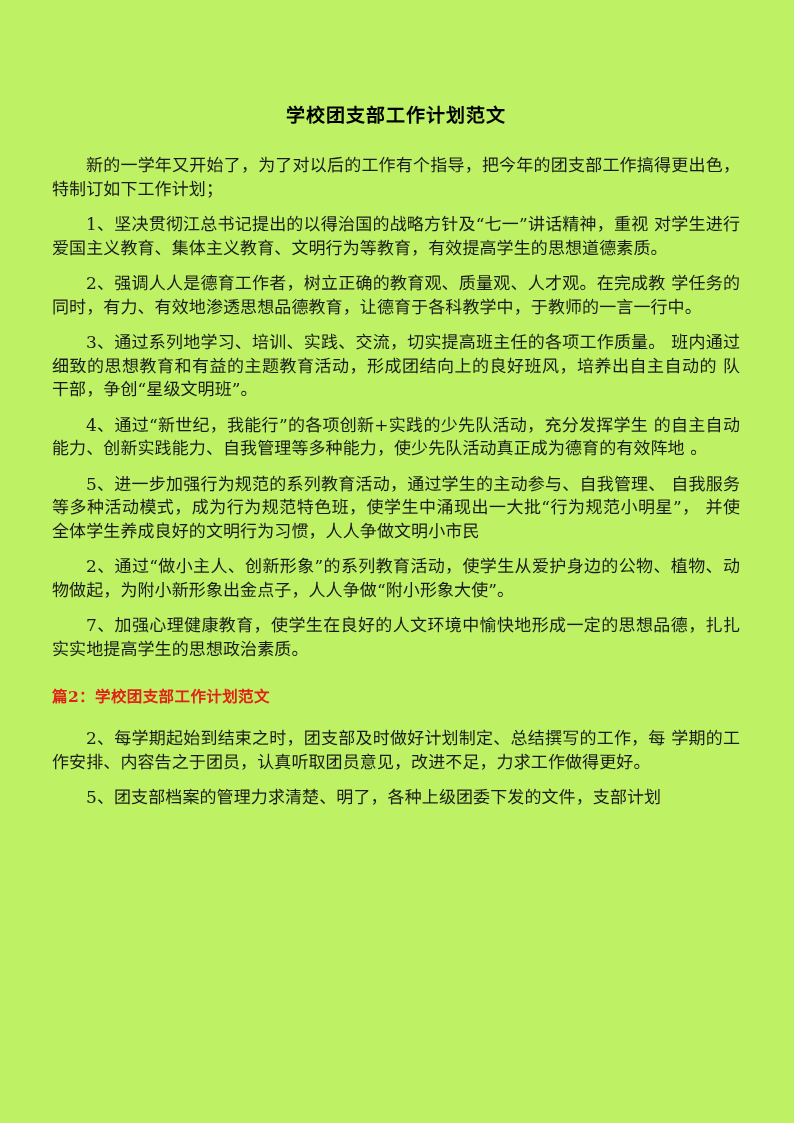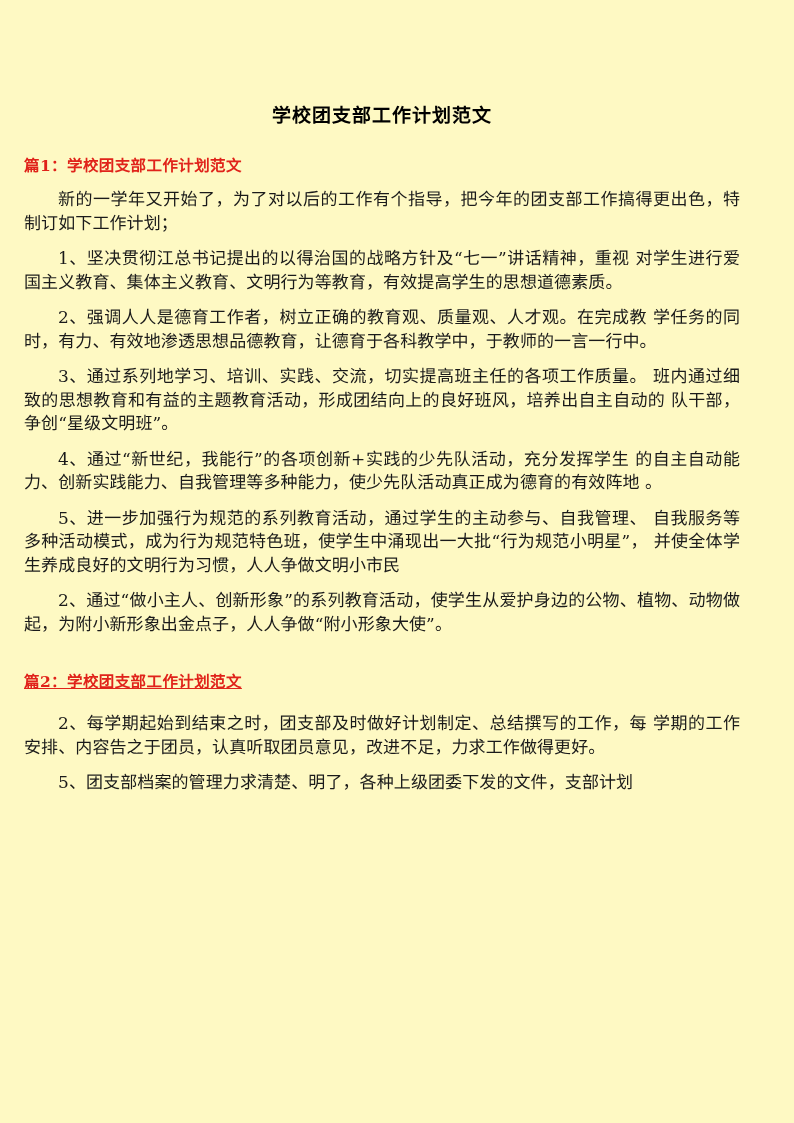--- a/index.html
+++ b/index.html
@@ -6,23 +6,23 @@
   html, body {
     margin: 0;
     padding: 0;
     background: #ffffff;
   }
 
   .page {
     position: relative;
     width: 794px;
     height: 1123px;
-    background: #fef9c3;
+    background: #bef264;
     box-sizing: border-box;
-    padding: 100px 54px 0 24px;
+    padding: 100px 54px 0 52px;
     font-family: "DejaVu Serif", "Liberation Serif", serif;
     overflow: hidden;
   }
 
   .doc-title {
     text-align: center;
     font-size: 19px;
     font-weight: bold;
     line-height: 30px;
     letter-spacing: 1px;
@@ -36,23 +36,22 @@
     font-weight: bold;
     line-height: 24px;
     color: #E0231A;
     letter-spacing: 0.4px;
     margin: 0 0 10px 0;
     text-align: left;
     font-family: "DejaVu Serif", "Liberation Serif", serif;
   }
 
   .section-heading.second {
-    margin-top: 34px;
+    margin-top: 24px;
     margin-bottom: 18px;
-    text-decoration: underline;
   }
 
   .para {
     font-size: 17px;
     line-height: 23.5px;
     color: #1a1a1a;
     margin: 0 0 12px 0;
     text-align: justify;
     text-justify: inter-ideograph;
     text-indent: 2em;
@@ -67,29 +66,29 @@
 </style>
 </head>
 <body>
 
 <div class="page">
 
   <h1 class="doc-title">学校团支部工作计划范文</h1>
 
   <div class="block-1">
 
-    <h2 class="section-heading">篇1：学校团支部工作计划范文</h2>
 
     <p class="para">新的一学年又开始了，为了对以后的工作有个指导，把今年的团支部工作搞得更出色，特制订如下工作计划；</p>
     <p class="para">1、坚决贯彻江总书记提出的以得治国的战略方针及“七一”讲话精神，重视 对学生进行爱国主义教育、集体主义教育、文明行为等教育，有效提高学生的思想道德素质。</p>
     <p class="para">2、强调人人是德育工作者，树立正确的教育观、质量观、人才观。在完成教 学任务的同时，有力、有效地渗透思想品德教育，让德育于各科教学中，于教师的一言一行中。</p>
     <p class="para">3、通过系列地学习、培训、实践、交流，切实提高班主任的各项工作质量。 班内通过细致的思想教育和有益的主题教育活动，形成团结向上的良好班风，培养出自主自动的 队干部，争创“星级文明班”。</p>
     <p class="para">4、通过“新世纪，我能行”的各项创新+实践的少先队活动，充分发挥学生 的自主自动能力、创新实践能力、自我管理等多种能力，使少先队活动真正成为德育的有效阵地 。</p>
     <p class="para">5、进一步加强行为规范的系列教育活动，通过学生的主动参与、自我管理、 自我服务等多种活动模式，成为行为规范特色班，使学生中涌现出一大批“行为规范小明星”， 并使全体学生养成良好的文明行为习惯，人人争做文明小市民</p>
     <p class="para">2、通过“做小主人、创新形象”的系列教育活动，使学生从爱护身边的公物、植物、动物做起，为附小新形象出金点子，人人争做“附小形象大使”。</p>
+    <p class="para">7、加强心理健康教育，使学生在良好的人文环境中愉快地形成一定的思想品德，扎扎实实地提高学生的思想政治素质。</p>
 
   </div>
 
   <div class="block-2">
 
     <h2 class="section-heading second">篇2：学校团支部工作计划范文</h2>
 
     <p class="para">2、每学期起始到结束之时，团支部及时做好计划制定、总结撰写的工作，每 学期的工作安排、内容告之于团员，认真听取团员意见，改进不足，力求工作做得更好。</p>
     <p class="para">5、团支部档案的管理力求清楚、明了，各种上级团委下发的文件，支部计划</p>
 

